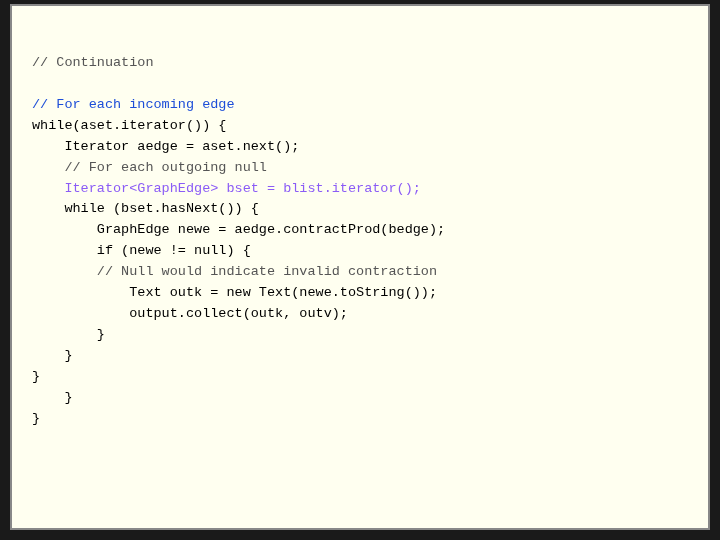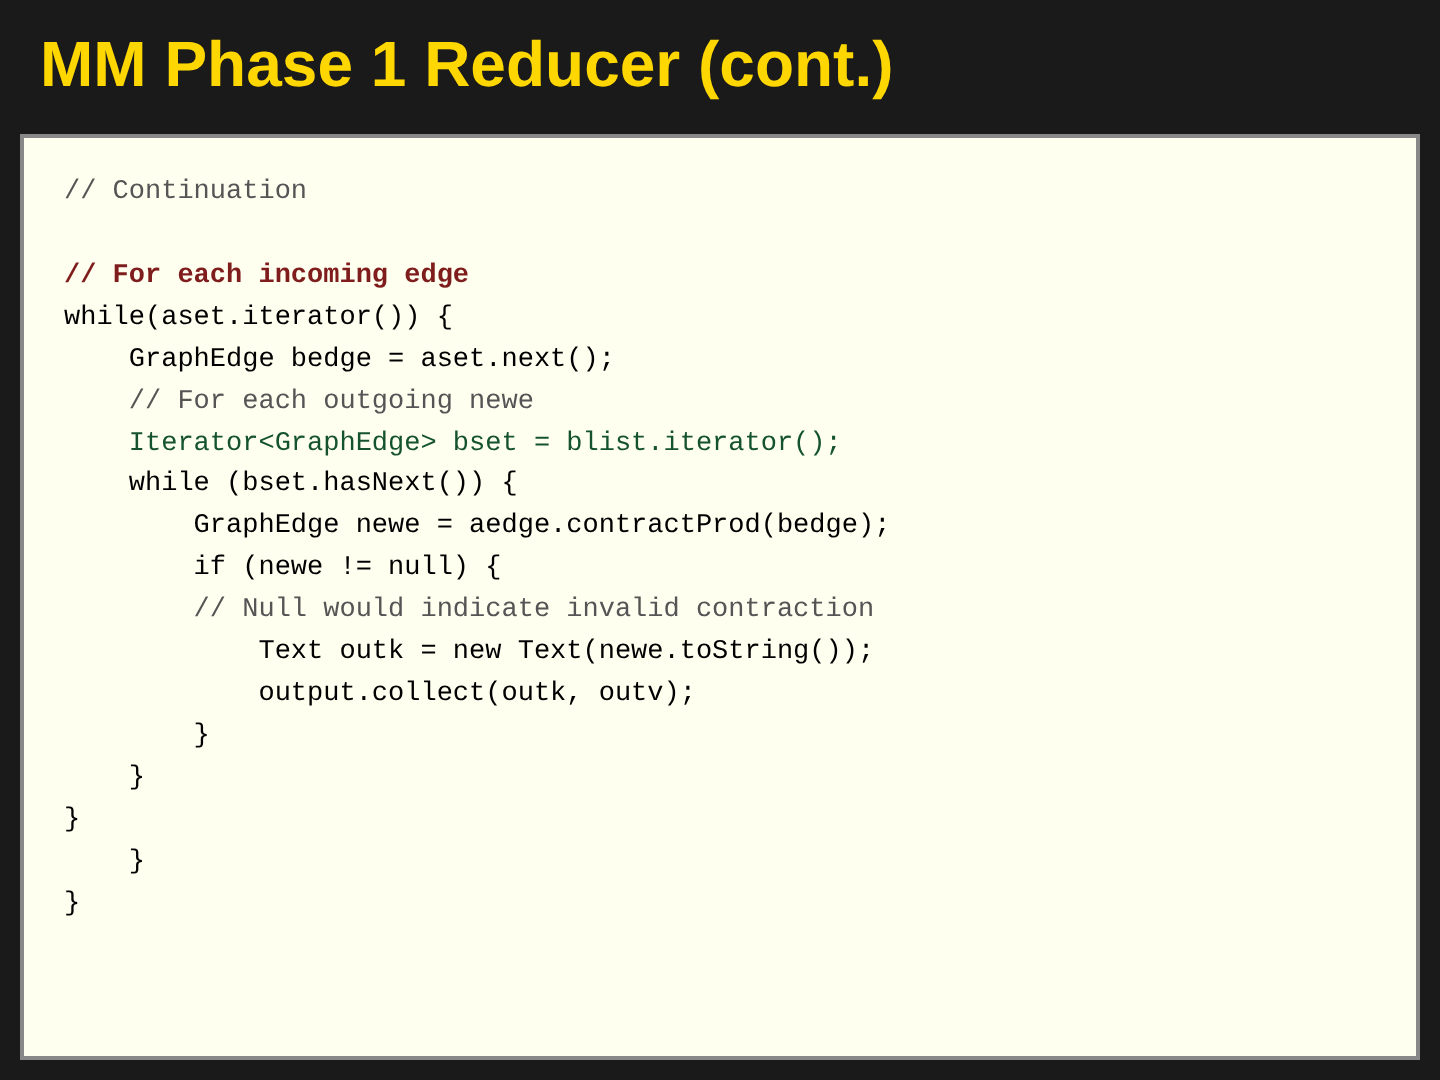--- a/index.html
+++ b/index.html
@@ -45,37 +45,35 @@
       padding: 18px 20px 18px 20px;
       overflow: hidden;
     }
 
     .code-block {
       font-family: 'Courier New', Courier, monospace;
       font-size: 13.5px;
       line-height: 1.55;
       color: #000;
       white-space: pre;
+      margin-top: 29px;
     }
   </style>
 </head>
 <body>
 
 <div class="slide">
-  <div class="title-bar">
-    <span class="title-text">MM Phase 1 Reducer (cont.)</span>
-  </div>
   <div class="content-area">
     <div class="code-block" id="code-container"><span style="color: rgb(85, 85, 85);">// Continuation
 </span><span style="color: rgb(0, 0, 0);">
-</span><span style="color: #7f1d1d; font-weight: bold;">// For each incoming edge
+</span><span style="color: #1d4ed8;">// For each incoming edge
 </span><span style="color: rgb(0, 0, 0);">while(aset.iterator()) {
-</span><span style="color: rgb(0, 0, 0);">    GraphEdge bedge = aset.next();
-</span><span style="color: rgb(85, 85, 85);">    // For each outgoing newe
-</span><span style="color: #14532d;">    Iterator&lt;GraphEdge&gt; bset = blist.iterator();
+</span><span style="color: rgb(0, 0, 0);">    Iterator aedge = aset.next();
+</span><span style="color: rgb(85, 85, 85);">    // For each outgoing null
+</span><span style="color: #8b5cf6;">    Iterator&lt;GraphEdge&gt; bset = blist.iterator();
 </span><span style="color: rgb(0, 0, 0);">    while (bset.hasNext()) {
 </span><span style="color: rgb(0, 0, 0);">        GraphEdge newe = aedge.contractProd(bedge);
 </span><span style="color: rgb(0, 0, 0);">        if (newe != null) {
 </span><span style="color: rgb(85, 85, 85);">        // Null would indicate invalid contraction
 </span><span style="color: rgb(0, 0, 0);">            Text outk = new Text(newe.toString());
 </span><span style="color: rgb(0, 0, 0);">            output.collect(outk, outv);
 </span><span style="color: rgb(0, 0, 0);">        }
 </span><span style="color: rgb(0, 0, 0);">    }
 </span><span style="color: rgb(0, 0, 0);">}
 </span><span style="color: rgb(0, 0, 0);">    }

